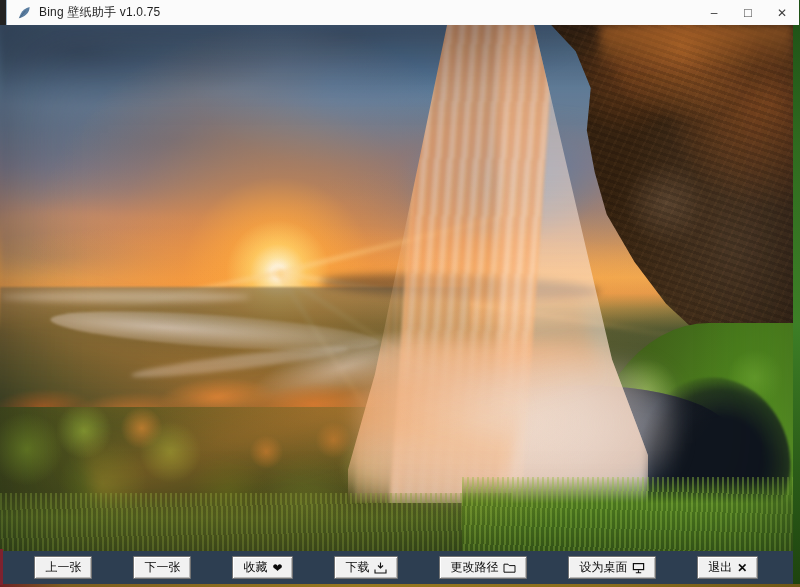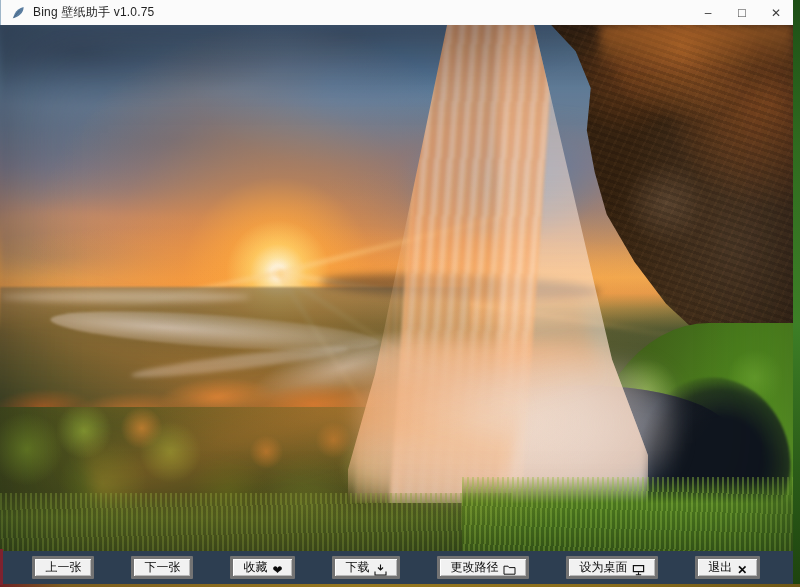--- a/index.html
+++ b/index.html
@@ -12,21 +12,21 @@
     background:linear-gradient(180deg,#1d4f16 0%,#2f6b1f 25%,#3d7f26 55%,#2b5c18 80%,#1e430f 100%); }
   .desktop-strip-bottom { position:absolute; left:0; bottom:0; width:800px; height:3px;
     background:linear-gradient(90deg,#6e2224 0%,#7c5d1e 8%,#97781f 45%,#8a6d1c 75%,#6f5716 100%); }
   .desktop-strip-left { position:absolute; left:0; top:549px; width:3px; height:36px;
     background:#7e222e; z-index:40; }
 
   
   .window { position:absolute; left:0; top:0; width:793px; height:584px; }
 
   
-  .titlebar { position:absolute; left:0; top:0; width:793px; height:25px; background:#fbfbfb;
+  .titlebar { position:absolute; left:6px; top:0; width:793px; height:25px; background:#fbfbfb;
     display:flex; align-items:center; border-left:1px solid #9fb6c9; }
   .app-icon { width:14px; height:14px; margin:0 8px 0 10px; flex:0 0 auto; }
   .title-text { font-size:12px; color:#1f1f1f; letter-spacing:.2px; }
   .win-controls { margin-left:auto; display:flex; height:100%; }
   .win-btn { width:34px; height:100%; display:flex; align-items:center; justify-content:center;
     font-size:12px; color:#3c3c3c; cursor:default; }
   .win-btn.max { font-size:13px; }
   .win-btn.close { font-size:12px; }
 
   
@@ -159,22 +159,22 @@
   .shaft2 { left:80px; top:330px; width:520px; height:110px; transform:rotate(-17deg); filter:blur(7px);
     background:linear-gradient(180deg, transparent, rgba(255,142,62,.2) 50%, transparent); }
   .warm-cast { inset:0; background:
     radial-gradient(ellipse 520px 330px at 28% 78%, rgba(226,122,42,.22), transparent 70%),
     radial-gradient(ellipse 430px 270px at 55% 62%, rgba(240,152,62,.16), transparent 70%); }
   .vignette { inset:0; box-shadow:inset 0 0 90px rgba(8,10,18,.4); }
 
   
   .toolbar { position:absolute; left:0; top:551px; width:793px; height:33px; background:#2d3e51;
     display:flex; align-items:center; justify-content:space-around; padding:0 14px; }
-  .tb-btn { height:23px; min-width:56px; padding:0 10px; display:flex; align-items:flex-end; gap:5px;
-    justify-content:center; background:#f1f1f1; border:3px solid #737373; border-radius:1px;
+  .tb-btn { height:23px; min-width:56px; padding:0 10px; display:flex; align-items:center; gap:5px;
+    justify-content:center; background:#f1f1f1; border:1px solid #737373; border-radius:1px;
     font-size:12px; color:#0a0a0a; cursor:default;
     box-shadow:inset 1px 1px 0 #ffffff, inset -1px -1px 0 #b9b9b9; }
   .tb-glyph { font-size:12px; line-height:1; }
   .tb-ico { width:13px; height:12px; display:block; }
 </style>
 </head>
 <body>
 
 <div class="screen">
 

